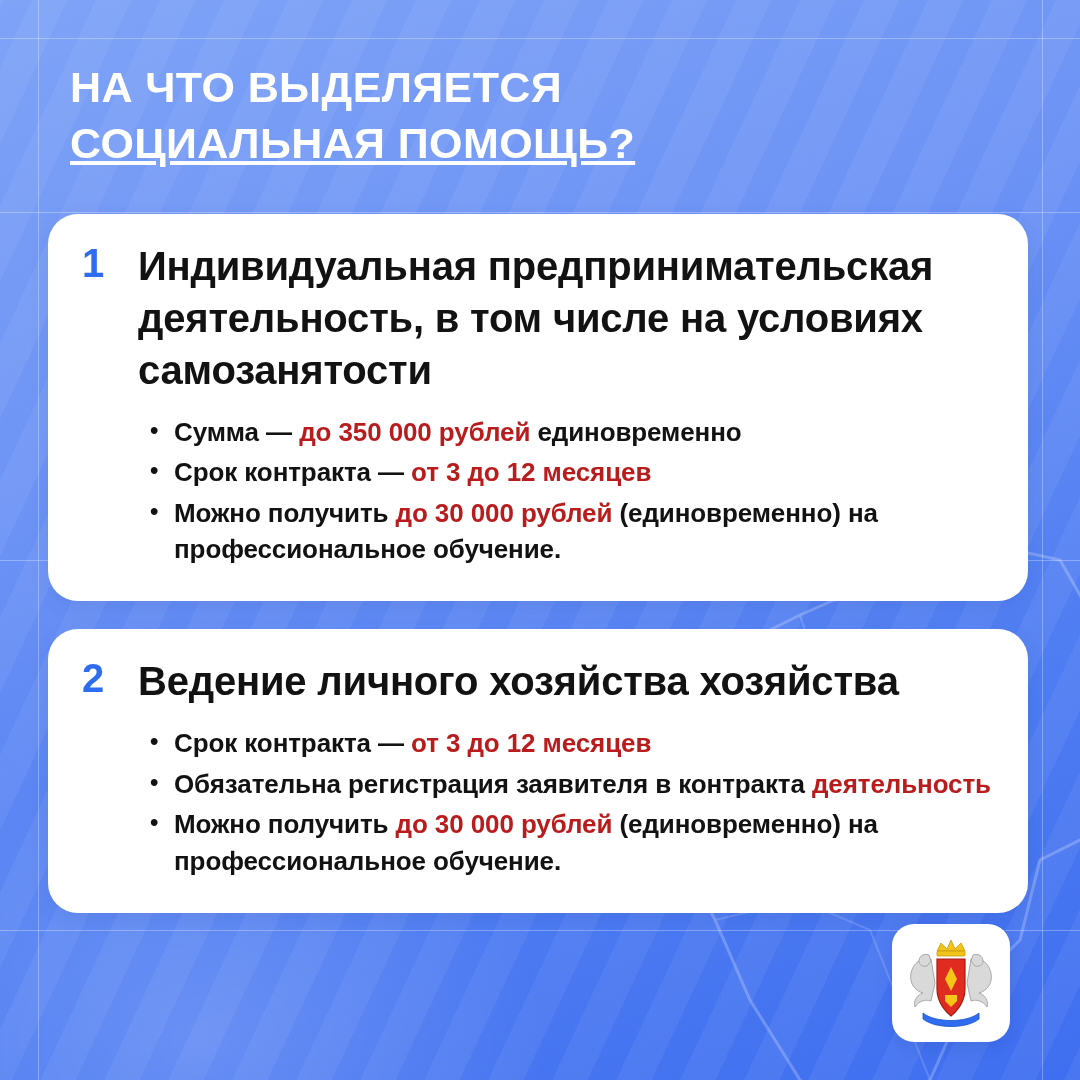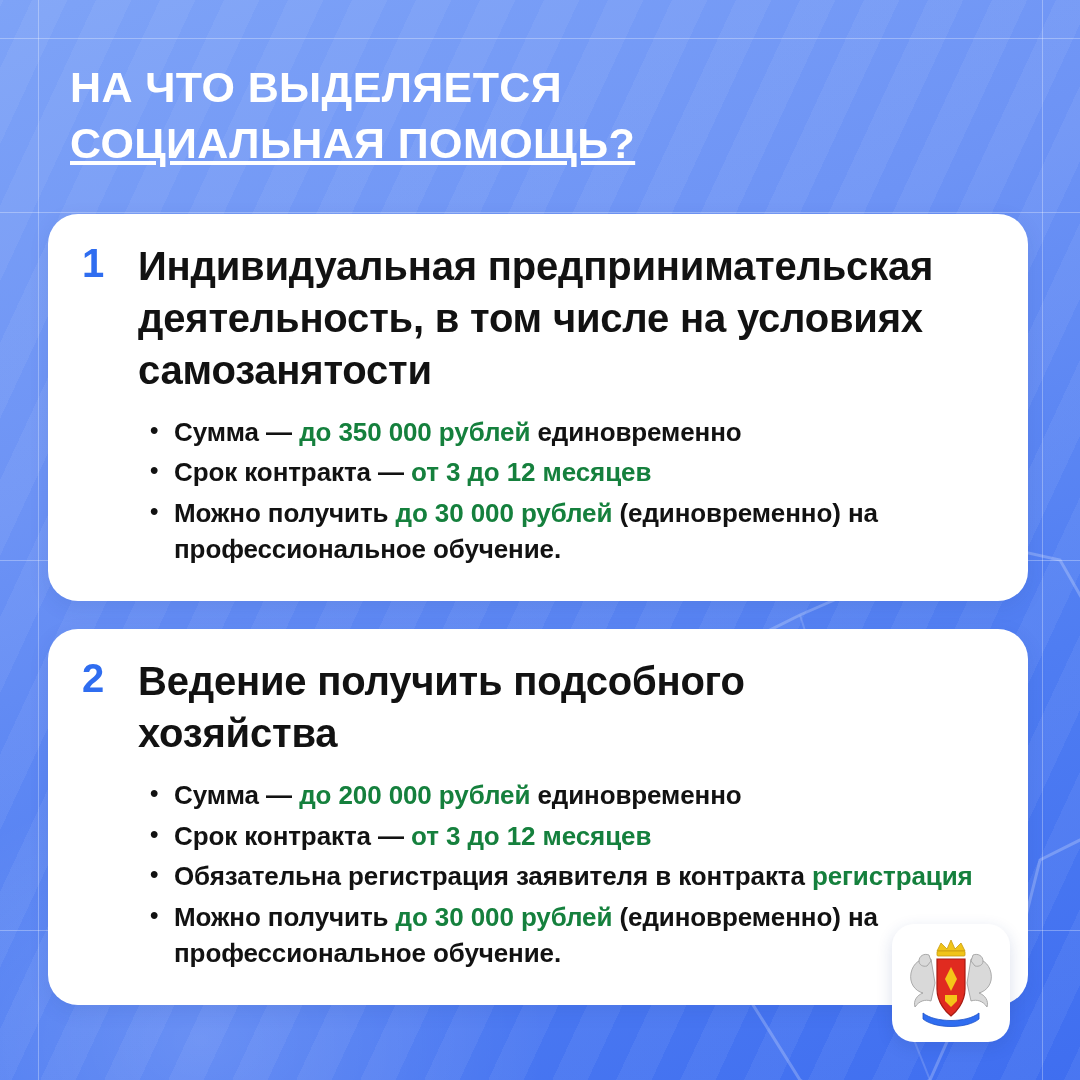--- a/index.html
+++ b/index.html
@@ -126,21 +126,21 @@
     letter-spacing: -0.1px;
   }
   .bullets li::before {
     content: "•";
     position: absolute;
     left: 2px;
     top: -1px;
     color: #121212;
     font-size: 24px;
   }
-  .hl { color: #15803d; }
+  .hl { color: #b91c1c; }
 
   
   .emblem-box {
     position: absolute;
     right: 70px;
     bottom: 38px;
     width: 118px;
     height: 118px;
     background: #ffffff;
     border-radius: 22px;
@@ -195,31 +195,28 @@
       </li>
       <li>
         <span>Можно получить </span><span class="hl">до 30 000 рублей</span><span> (единовременно) на профессиональное обучение.</span>
       </li>
     </ul>
   </section>
 
   <section class="card">
     <div class="card-head">
       <div class="num">2</div>
-      <div class="card-title">Ведение получить подсобного хозяйства</div>
+      <div class="card-title">Ведение личного хозяйства хозяйства</div>
     </div>
     <ul class="bullets">
       <li>
-        <span>Сумма — </span><span class="hl">до 200 000 рублей</span><span> единовременно</span>
-      </li>
-      <li>
         <span>Срок контракта — </span><span class="hl">от 3 до 12 месяцев</span><span></span>
       </li>
       <li>
-        <span>Обязательна регистрация заявителя в контракта </span><span class="hl">регистрация</span><span></span>
+        <span>Обязательна регистрация заявителя в контракта </span><span class="hl">деятельность</span><span></span>
       </li>
       <li>
         <span>Можно получить </span><span class="hl">до 30 000 рублей</span><span> (единовременно) на профессиональное обучение.</span>
       </li>
     </ul>
   </section>
 
 </div>
 
 <div class="emblem-box">

